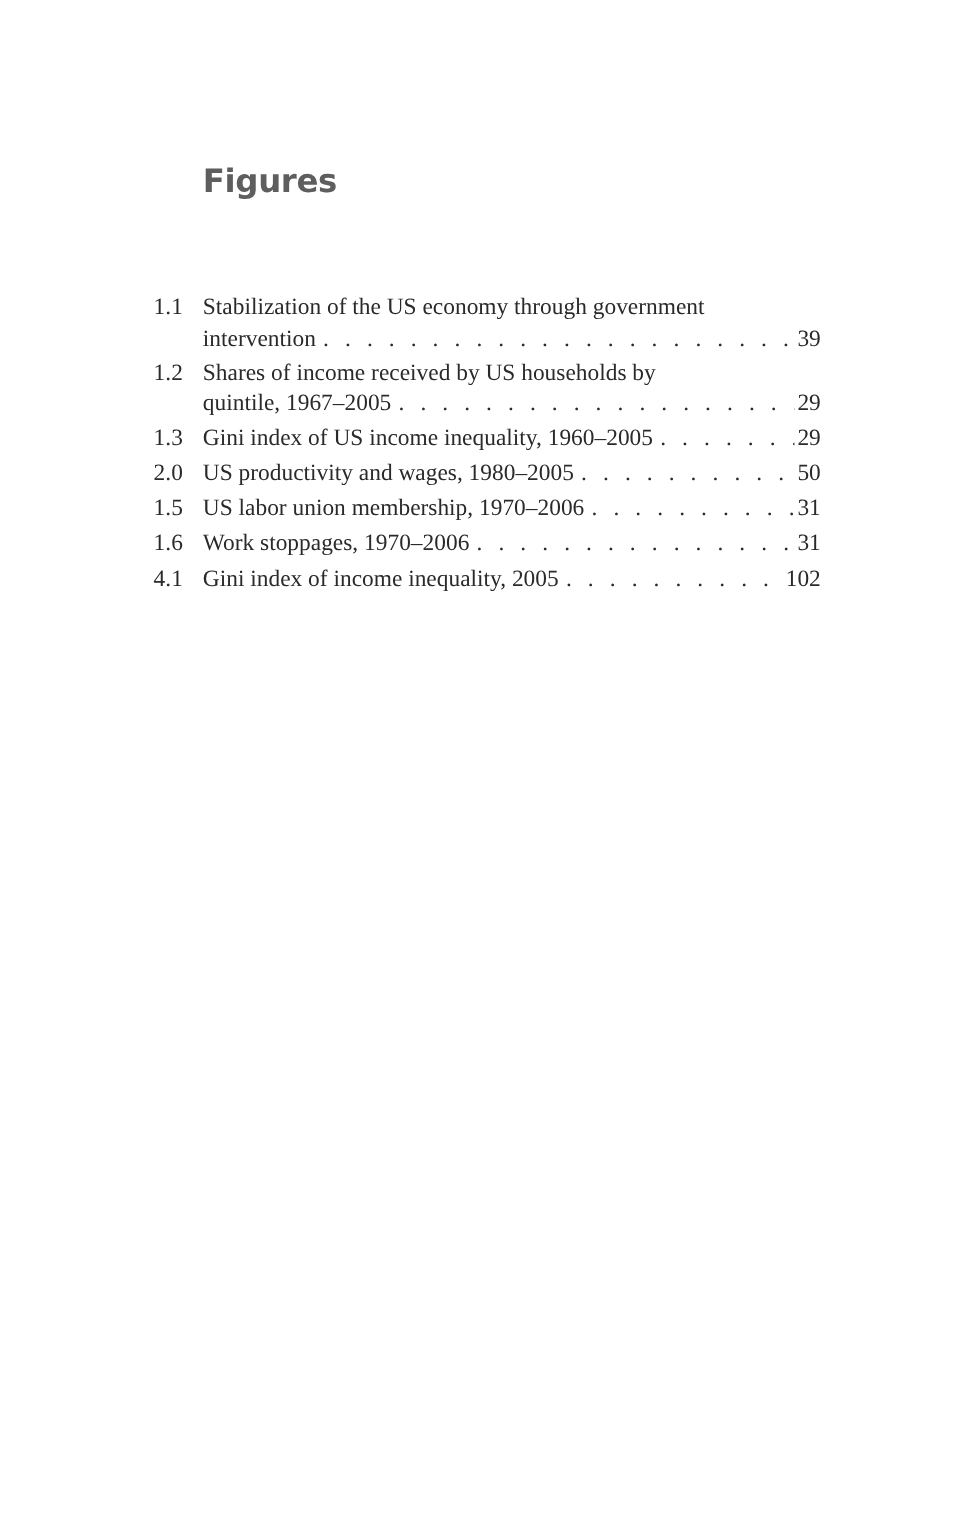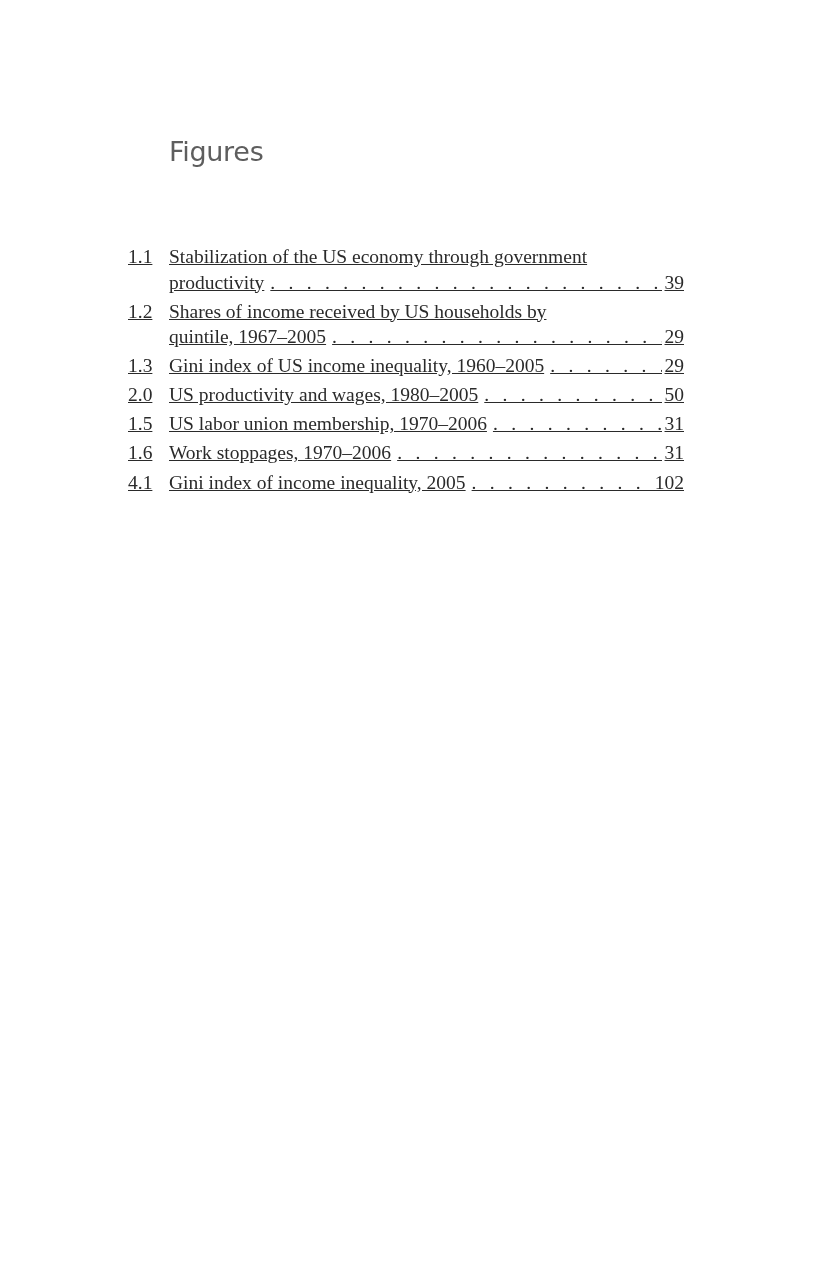--- a/index.html
+++ b/index.html
@@ -14,33 +14,32 @@
       overflow: hidden;
       font-family: "Liberation Serif", "DejaVu Serif", serif;
       color: #2a2a2a;
     }
     .page-title {
       position: absolute;
       left: 169px;
       top: 136px;
       margin: 0;
       font-family: "DejaVu Sans", "Liberation Sans", sans-serif;
-      font-weight: normal;
+      font-weight: bold;
       font-size: 27px;
       color: #5e5e5e;
       letter-spacing: -0.3px;
     }
     .toc {
       position: absolute;
       left: 128px;
       top: 244px;
       width: 556px;
       font-size: 19.5px;
       line-height: 25.5px;
-      text-decoration: underline;
     }
     .entry {
       display: flex;
       margin-bottom: 3.6px;
     }
     .num {
       width: 41px;
       flex: 0 0 41px;
       font-variant-numeric: oldstyle-nums;
     }
@@ -83,21 +82,21 @@
 
 <div class="toc">
 
   <div class="entry">
     <span class="num">1.1</span>
     <div class="body">
       <div class="line">
         <span class="title-text">Stabilization of the US economy through government</span>
       </div>
       <div class="line">
-        <span class="title-text">productivity</span>
+        <span class="title-text">intervention</span>
         <span class="leader"></span>
         <span class="page">39</span>
       </div>
     </div>
   </div>
 
   <div class="entry">
     <span class="num">1.2</span>
     <div class="body">
       <div class="line">

